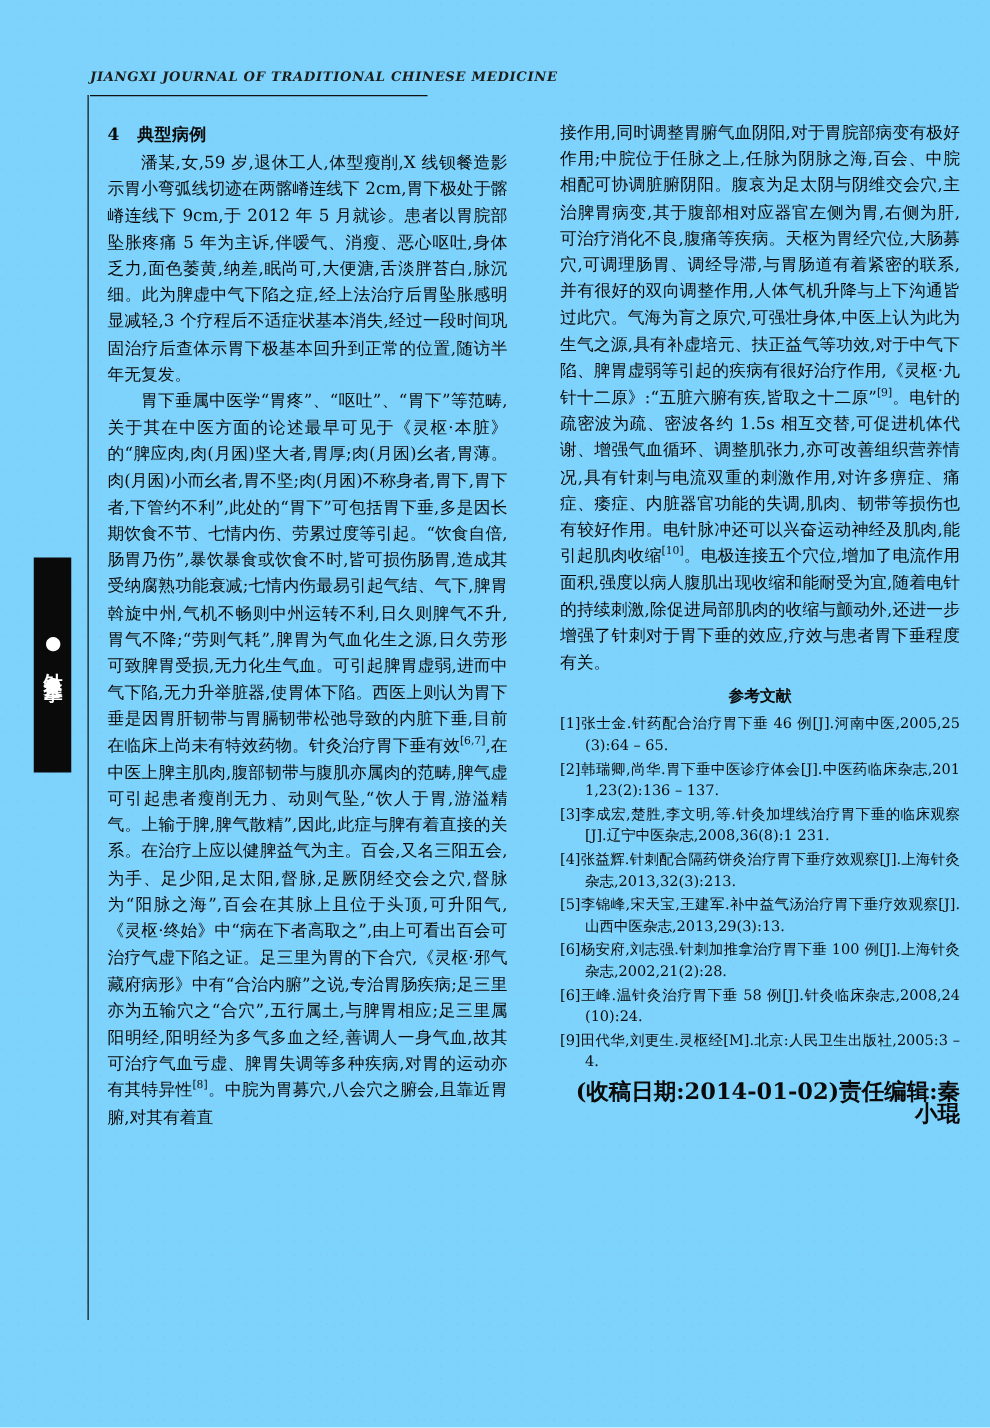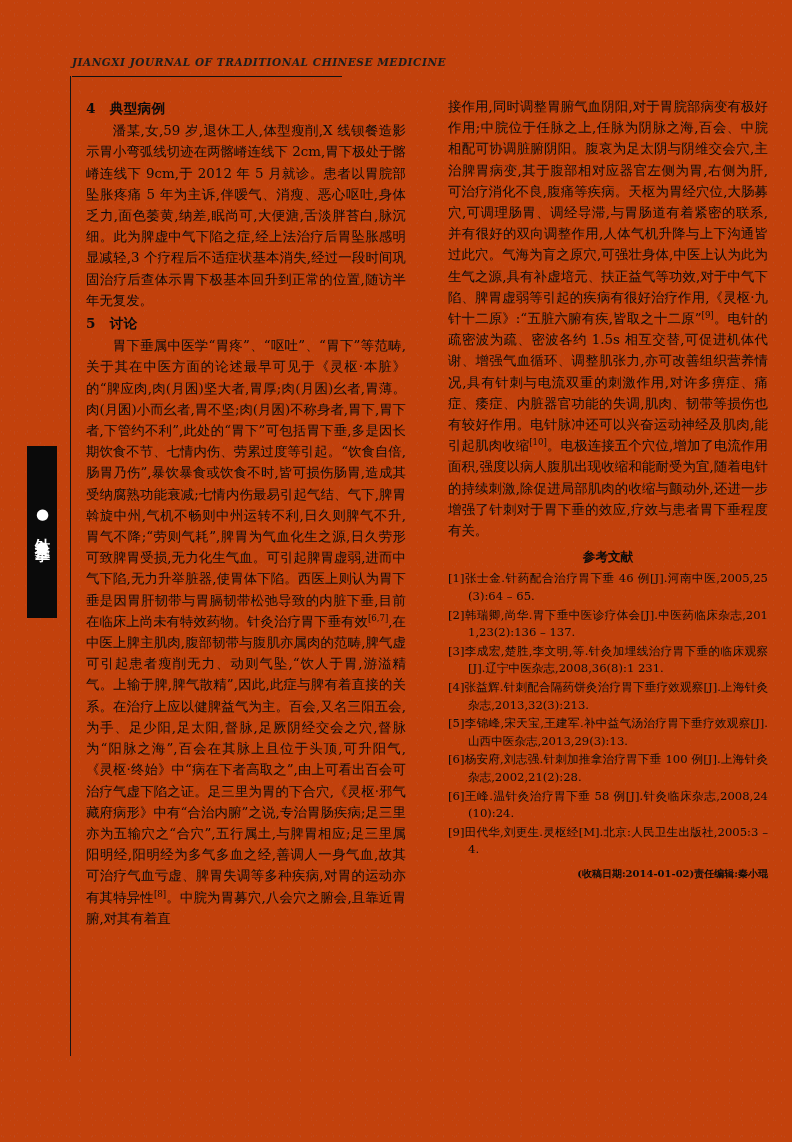--- a/index.html
+++ b/index.html
@@ -7,21 +7,21 @@
     padding: 0;
     background: #ffffff;
   }
   body {
     font-family: "DejaVu Serif", "Liberation Serif", serif;
   }
   .page {
     position: relative;
     width: 792px;
     height: 1142px;
-    background: #c2410c;
+    background: #7dd3fc;
     overflow: hidden;
   }
 
   
   .paper-noise {
     position: absolute;
     inset: 0;
     pointer-events: none;
     opacity: .30;
     background-image:
@@ -141,21 +141,21 @@
   .ref-item {
     font-size: 11.6px;
     line-height: 17.6px;
     margin: 0 0 1px 0;
     padding-left: 20px;
     text-indent: -20px;
     text-align: justify;
     word-break: break-all;
   }
   .closing {
-    font-size: 10px;
+    font-size: 18px;
     line-height: 17.6px;
     margin-top: 6px;
     text-align: right;
     font-weight: 700;
   }
 
   
   .page-number {
     position: absolute;
     left: 0;
@@ -183,23 +183,20 @@
   </div>
 
   <div class="col col-left">
 
     <div class="sec-head">
       <span class="num">4</span><span>典型病例</span>
     </div>
 
     <p class="body">潘某,女,59 岁,退休工人,体型瘦削,X 线钡餐造影示胃小弯弧线切迹在两髂嵴连线下 2cm,胃下极处于髂嵴连线下 9cm,于 2012 年 5 月就诊。患者以胃脘部坠胀疼痛 5 年为主诉,伴嗳气、消瘦、恶心呕吐,身体乏力,面色萎黄,纳差,眠尚可,大便溏,舌淡胖苔白,脉沉细。此为脾虚中气下陷之症,经上法治疗后胃坠胀感明显减轻,3 个疗程后不适症状基本消失,经过一段时间巩固治疗后查体示胃下极基本回升到正常的位置,随访半年无复发。</p>
 
-    <div class="sec-head">
-      <span class="num">5</span><span>讨论</span>
-    </div>
 
     <p class="body"><span>胃下垂属中医学“胃疼”、“呕吐”、“胃下”等范畴,关于其在中医方面的论述最早可见于《灵枢·本脏》的“脾应肉,肉(月囷)坚大者,胃厚;肉(月囷)幺者,胃薄。肉(月囷)小而幺者,胃不坚;肉(月囷)不称身者,胃下,胃下者,下管约不利”,此处的“胃下”可包括胃下垂,多是因长期饮食不节、七情内伤、劳累过度等引起。“饮食自倍,肠胃乃伤”,暴饮暴食或饮食不时,皆可损伤肠胃,造成其受纳腐熟功能衰减;七情内伤最易引起气结、气下,脾胃斡旋中州,气机不畅则中州运转不利,日久则脾气不升,胃气不降;“劳则气耗”,脾胃为气血化生之源,日久劳形可致脾胃受损,无力化生气血。可引起脾胃虚弱,进而中气下陷,无力升举脏器,使胃体下陷。西医上则认为胃下垂是因胃肝韧带与胃膈韧带松弛导致的内脏下垂,目前在临床上尚未有特效药物。针灸治疗胃下垂有效</span><sup class="ref">[6,7]</sup><span>,在中医上脾主肌肉,腹部韧带与腹肌亦属肉的范畴,脾气虚可引起患者瘦削无力、动则气坠,“饮人于胃,游溢精气。上输于脾,脾气散精”,因此,此症与脾有着直接的关系。在治疗上应以健脾益气为主。百会,又名三阳五会,为手、足少阳,足太阳,督脉,足厥阴经交会之穴,督脉为“阳脉之海”,百会在其脉上且位于头顶,可升阳气,《灵枢·终始》中“病在下者高取之”,由上可看出百会可治疗气虚下陷之证。足三里为胃的下合穴,《灵枢·邪气藏府病形》中有“合治内腑”之说,专治胃肠疾病;足三里亦为五输穴之“合穴”,五行属土,与脾胃相应;足三里属阳明经,阳明经为多气多血之经,善调人一身气血,故其可治疗气血亏虚、脾胃失调等多种疾病,对胃的运动亦有其特异性</span><sup class="ref">[8]</sup><span>。中脘为胃募穴,八会穴之腑会,且靠近胃腑,对其有着直</span></p>
 
   </div>
 
   <div class="col col-right">
 
     <p class="body noindent"><span>接作用,同时调整胃腑气血阴阳,对于胃脘部病变有极好作用;中脘位于任脉之上,任脉为阴脉之海,百会、中脘相配可协调脏腑阴阳。腹哀为足太阴与阴维交会穴,主治脾胃病变,其于腹部相对应器官左侧为胃,右侧为肝,可治疗消化不良,腹痛等疾病。天枢为胃经穴位,大肠募穴,可调理肠胃、调经导滞,与胃肠道有着紧密的联系,并有很好的双向调整作用,人体气机升降与上下沟通皆过此穴。气海为肓之原穴,可强壮身体,中医上认为此为生气之源,具有补虚培元、扶正益气等功效,对于中气下陷、脾胃虚弱等引起的疾病有很好治疗作用,《灵枢·九针十二原》:“五脏六腑有疾,皆取之十二原”</span><sup class="ref">[9]</sup><span>。电针的疏密波为疏、密波各约 1.5s 相互交替,可促进机体代谢、增强气血循环、调整肌张力,亦可改善组织营养情况,具有针刺与电流双重的刺激作用,对许多痹症、痛症、痿症、内脏器官功能的失调,肌肉、韧带等损伤也有较好作用。电针脉冲还可以兴奋运动神经及肌肉,能引起肌肉收缩</span><sup class="ref">[10]</sup><span>。电极连接五个穴位,增加了电流作用面积,强度以病人腹肌出现收缩和能耐受为宜,随着电针的持续刺激,除促进局部肌肉的收缩与颤动外,还进一步增强了针刺对于胃下垂的效应,疗效与患者胃下垂程度有关。</span></p>
 
     <div class="refs-title">参考文献</div>

